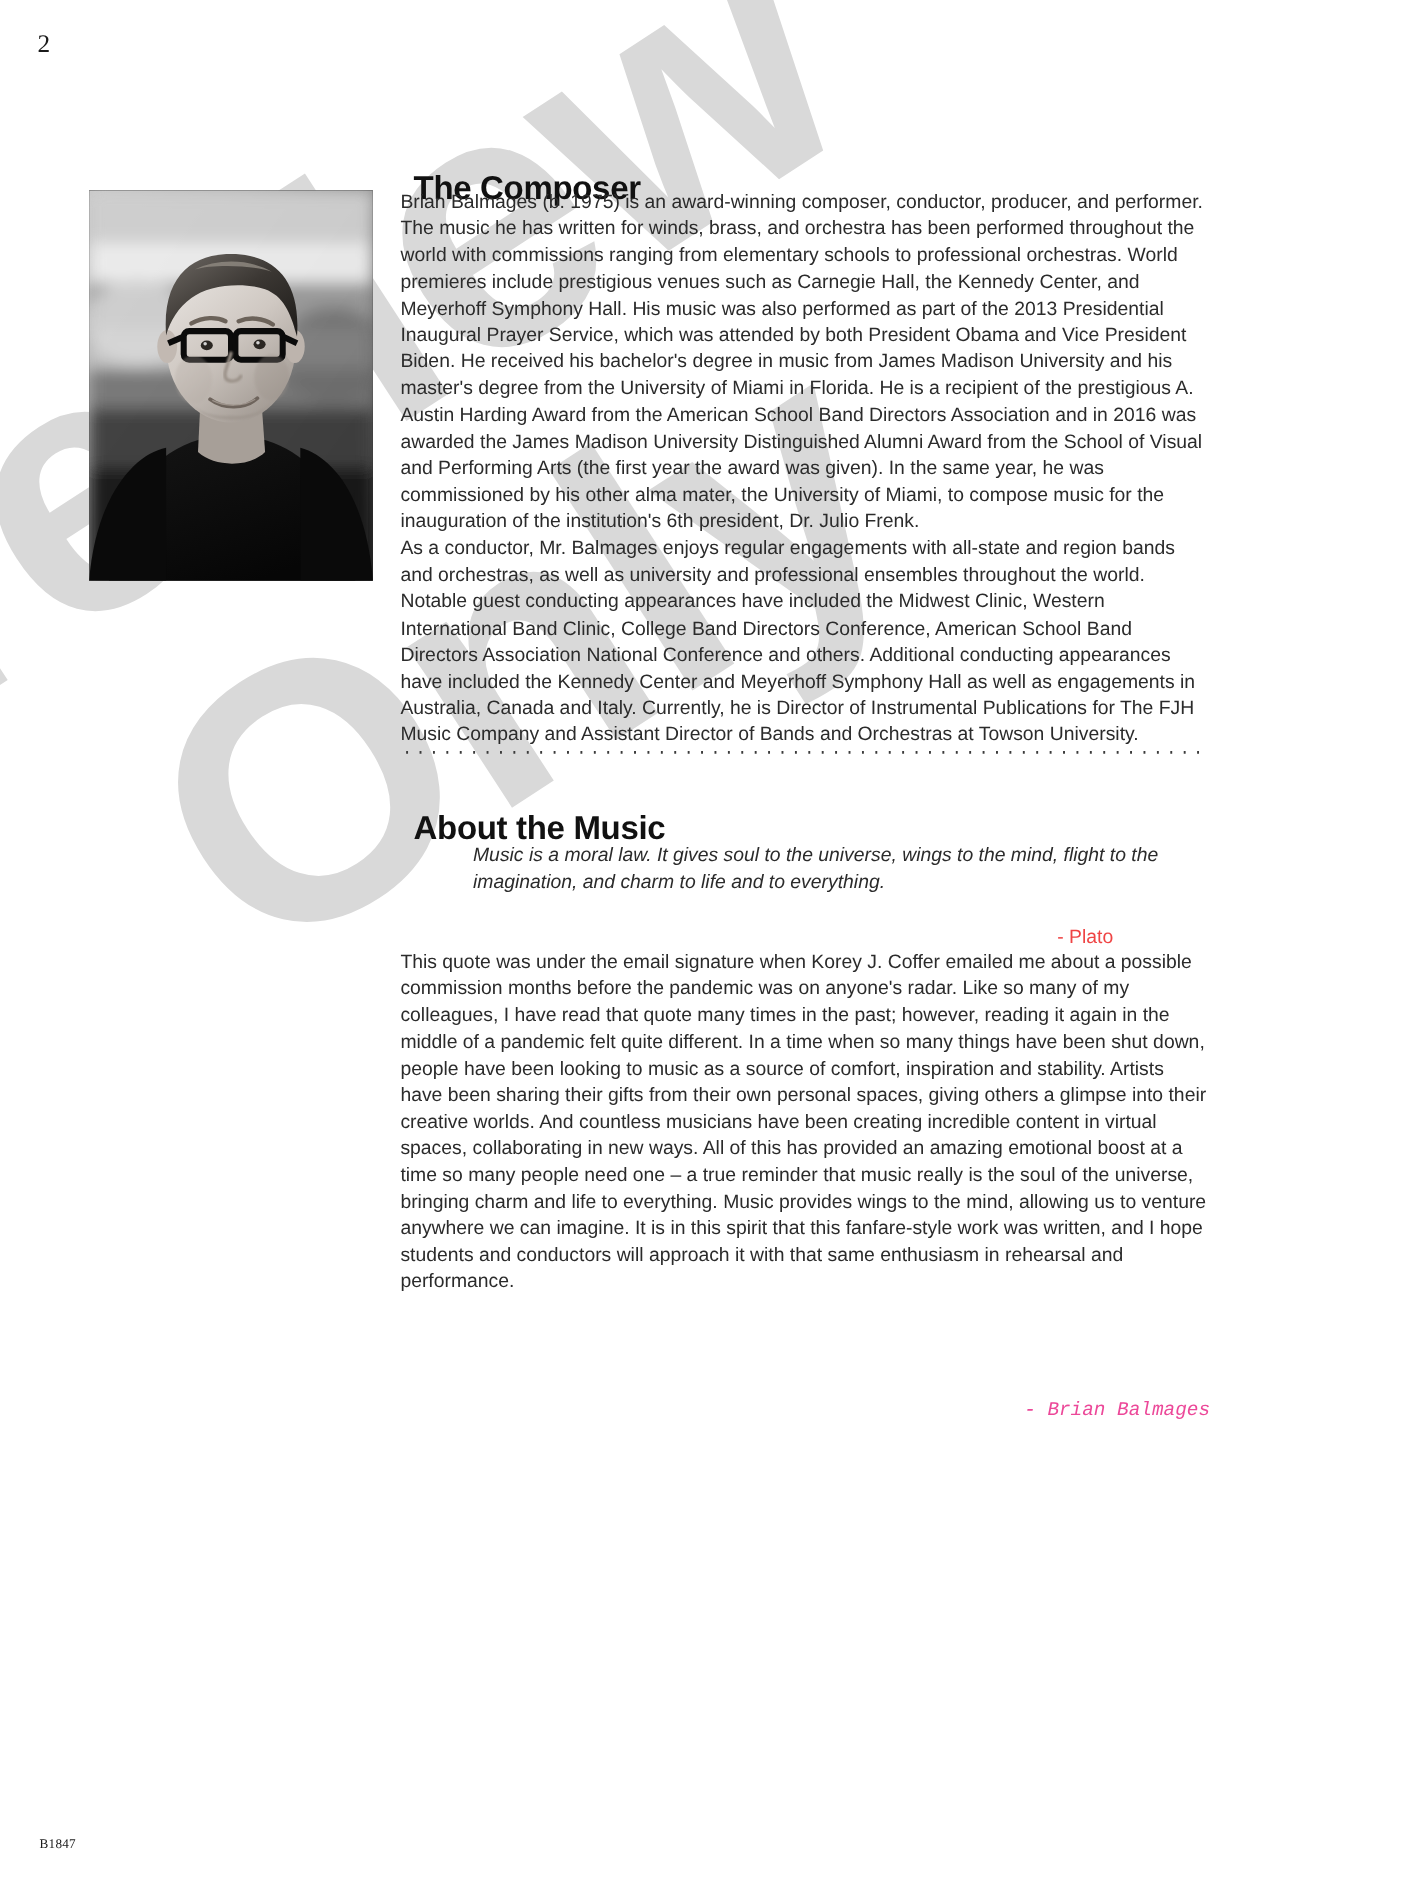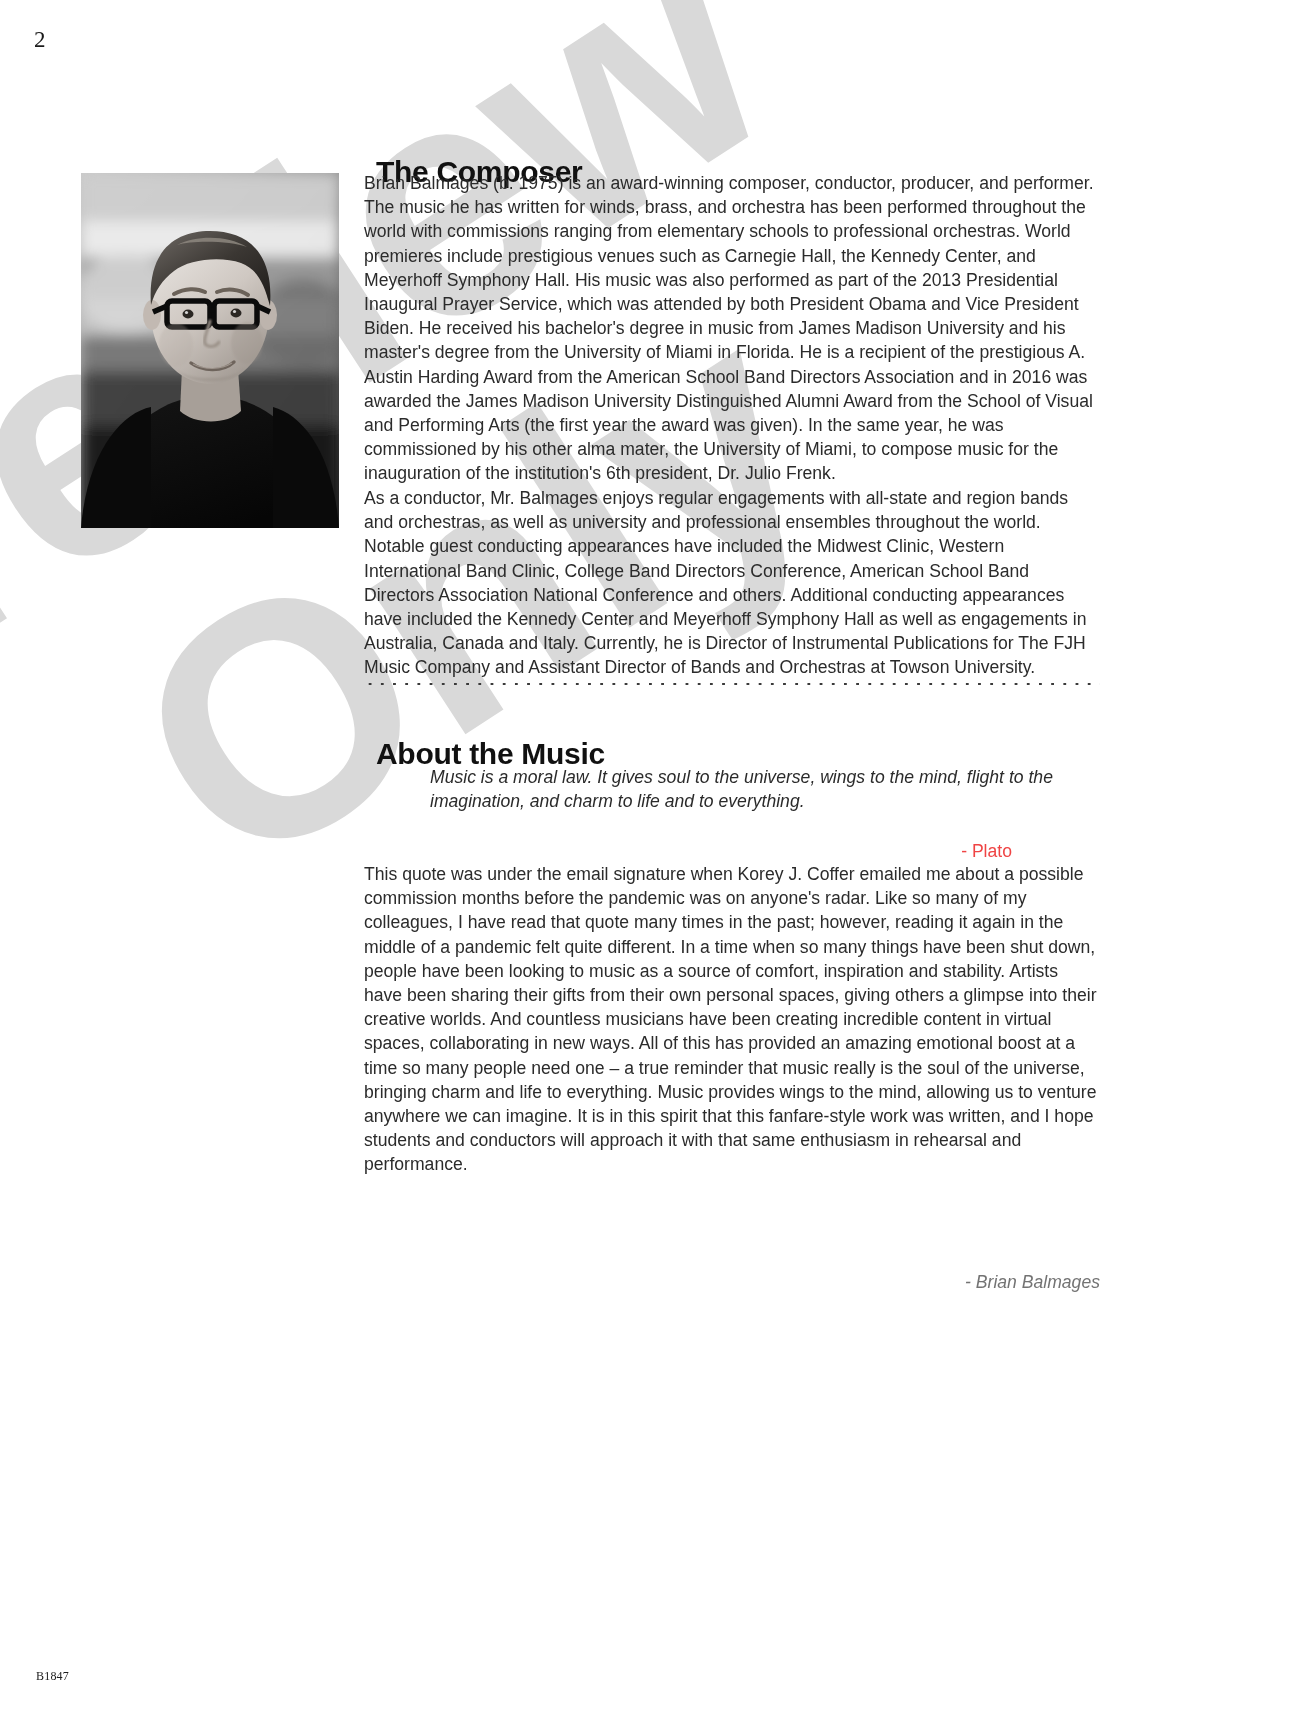--- a/index.html
+++ b/index.html
@@ -143,24 +143,24 @@
   .music-p1 { position: absolute; left: 364px; top: 862px; width: 736px; }
   .music-p2 { position: absolute; left: 364px; top: 1160px; width: 736px; }
 
   .signature {
     position: absolute;
     left: 364px;
     top: 1272px;
     width: 736px;
     text-align: right;
     padding-right: 78px;
-    font-family: Liberation Sans, sans-serif;
+    font-family: Liberation Mono, monospace;
     font-style: italic;
     font-size: 17.6px;
-    color: #737373;
+    color: #ec4899;
   }
 
   em.it { font-style: italic; }
 </style>
 </head>
 <body>
 
 <div class="page">
 
   <div class="watermark">

